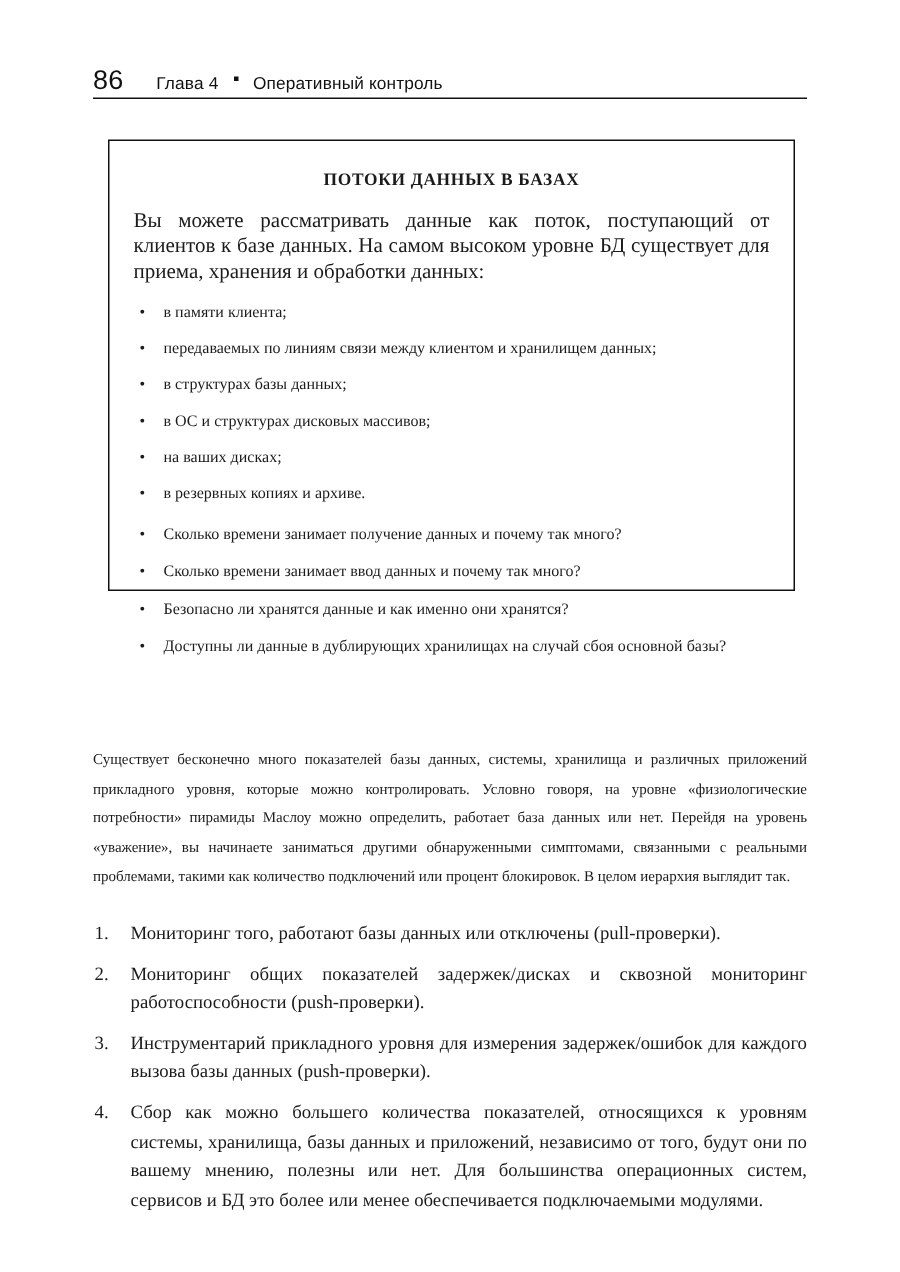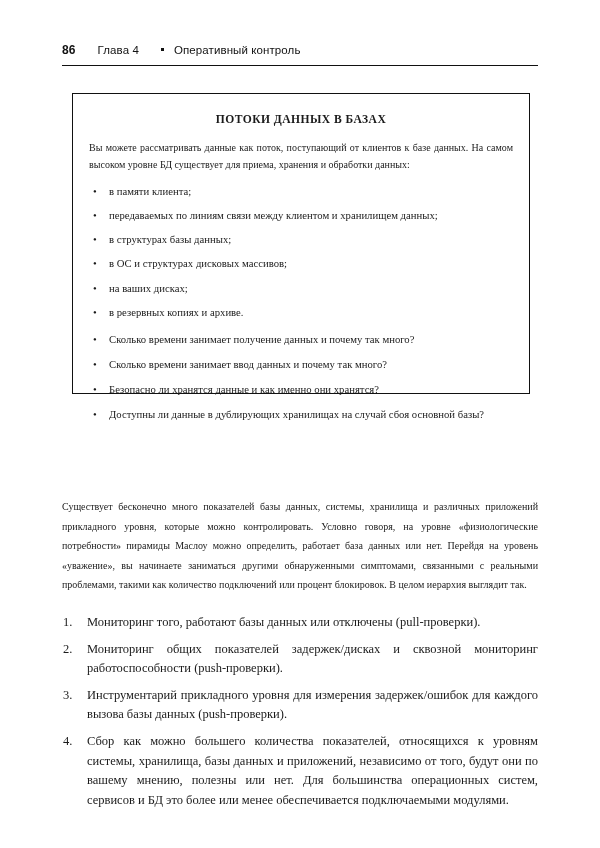--- a/index.html
+++ b/index.html
@@ -29,27 +29,27 @@
     top: 43px;
     width: 476px;
     display: flex;
     align-items: baseline;
     font-family: "Liberation Sans", "DejaVu Sans", sans-serif;
     font-size: 11.5px;
     color: #111111;
     letter-spacing: 0.1px;
   }
   .folio {
-    font-weight: bold;
-    font-size: 12px;
+    font-weight: normal;
+    font-size: 18px;
     margin-right: 22px;
     text-align: right;
   }
   .chapter-label {
-    margin-right: 22px;
+    margin-right: 10px;
   }
   .head-sep {
     display: inline-block;
     width: 3px;
     height: 3px;
     background: #111111;
     margin: 0 10px 2px 0;
     align-self: center;
   }
   .head-rule {
@@ -74,21 +74,21 @@
   }
   .sidebar-title {
     text-align: center;
     font-weight: bold;
     font-size: 11.6px;
     letter-spacing: 0.45px;
     margin: 5px 0 13px 0;
   }
   .sidebar-box p {
     margin: 0 0 10px 0;
-    font-size: 10px;
+    font-size: 14px;
     line-height: 17.1px;
     text-align: justify;
     text-justify: inter-word;
     hyphens: manual;
   }
   .sidebar-box ul {
     list-style: none;
     margin: 0 0 10px 0;
     padding: 0;
   }

